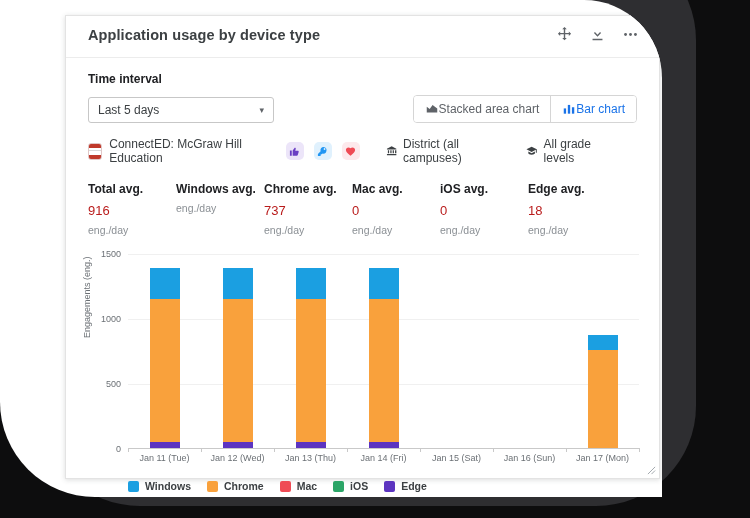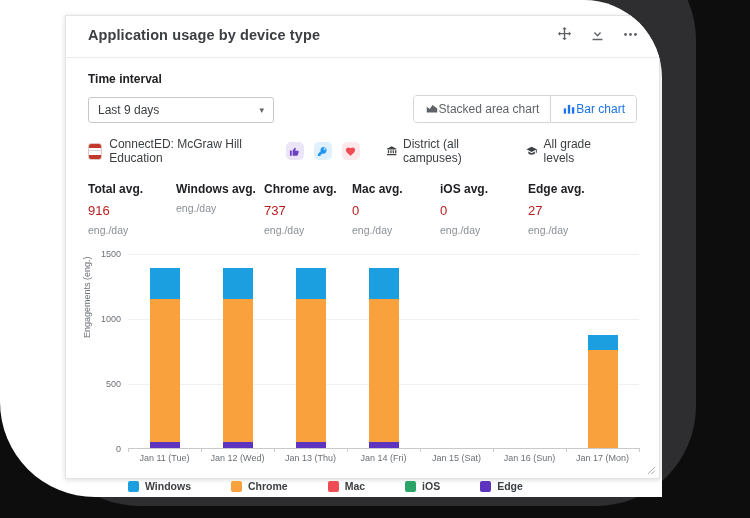--- a/index.html
+++ b/index.html
@@ -67,21 +67,21 @@
   .plot { position:absolute; left:40px; top:2px; width:511px; height:195px;
           border-bottom:1px solid #c9c9c9; }
   .gridline { position:absolute; left:0; right:0; height:1px; background:#f0f0f0; }
   .ytick { position:absolute; right:calc(100% + 7px); font-size:9px; color:#6b7075; width:30px; text-align:right; }
   .xtick { position:absolute; top:100%; width:1px; height:4px; background:#c9c9c9; }
   .slot { position:absolute; bottom:0; display:flex; justify-content:center; align-items:flex-end; height:100%; }
   .bar { position:relative; width:30px; display:flex; flex-direction:column-reverse; cursor:pointer; }
   .seg-bar { width:100%; }
   .x-label { position:absolute; top:199px; font-size:9px; color:#6b7075; text-align:center; }
 
-  .legend { position:absolute; left:40px; top:228px; display:flex; gap:40px; align-items:center; }
+  .legend { position:absolute; left:40px; top:228px; display:flex; gap:16px; align-items:center; }
   .legend-item { display:flex; align-items:center; gap:6px; cursor:pointer; }
   .swatch { width:11px; height:11px; border-radius:2px; }
   .legend-label { font-size:10.5px; font-weight:bold; color:#3c4043; }
 
   .resize-handle { position:absolute; right:3px; bottom:3px; width:9px; height:9px; cursor:nwse-resize; }
 </style>
 </head>
 <body>
 
 <div class="stage">
@@ -106,21 +106,21 @@
             </svg>
         </div>
       </div>
 
       <div class="card-body">
 
         <div class="ti-label">Time interval</div>
 
         <div class="controls-row">
           <div class="select">
-            <span>Last 9 days</span>
+            <span>Last 5 days</span>
             <span class="caret">▾</span>
           </div>
           <div class="seg-group">
             <div class="seg">
               <svg viewBox="0 0 24 24" fill="#5f6368">
                   <path d="M3 18V8l5 4 5-7 8 6v7z"></path>
                 </svg>
               <span>Stacked area chart</span>
             </div>
             <div class="seg active">
@@ -188,21 +188,21 @@
             <div class="stat-value">0</div>
             <div class="stat-unit">eng./day</div>
           </div>
           <div class="stat">
             <div class="stat-label">iOS avg.</div>
             <div class="stat-value">0</div>
             <div class="stat-unit">eng./day</div>
           </div>
           <div class="stat">
             <div class="stat-label">Edge avg.</div>
-            <div class="stat-value">27</div>
+            <div class="stat-value">18</div>
             <div class="stat-unit">eng./day</div>
           </div>
         </div>
 
         <div class="chart">
           <div class="y-axis-label">Engagements (eng.)</div>
           <div class="plot">
               <div class="ytick" style="top: 190px;">0</div>
               <div class="gridline" style="top: 130px;"></div>
               <div class="ytick" style="top: 125px;">500</div>

